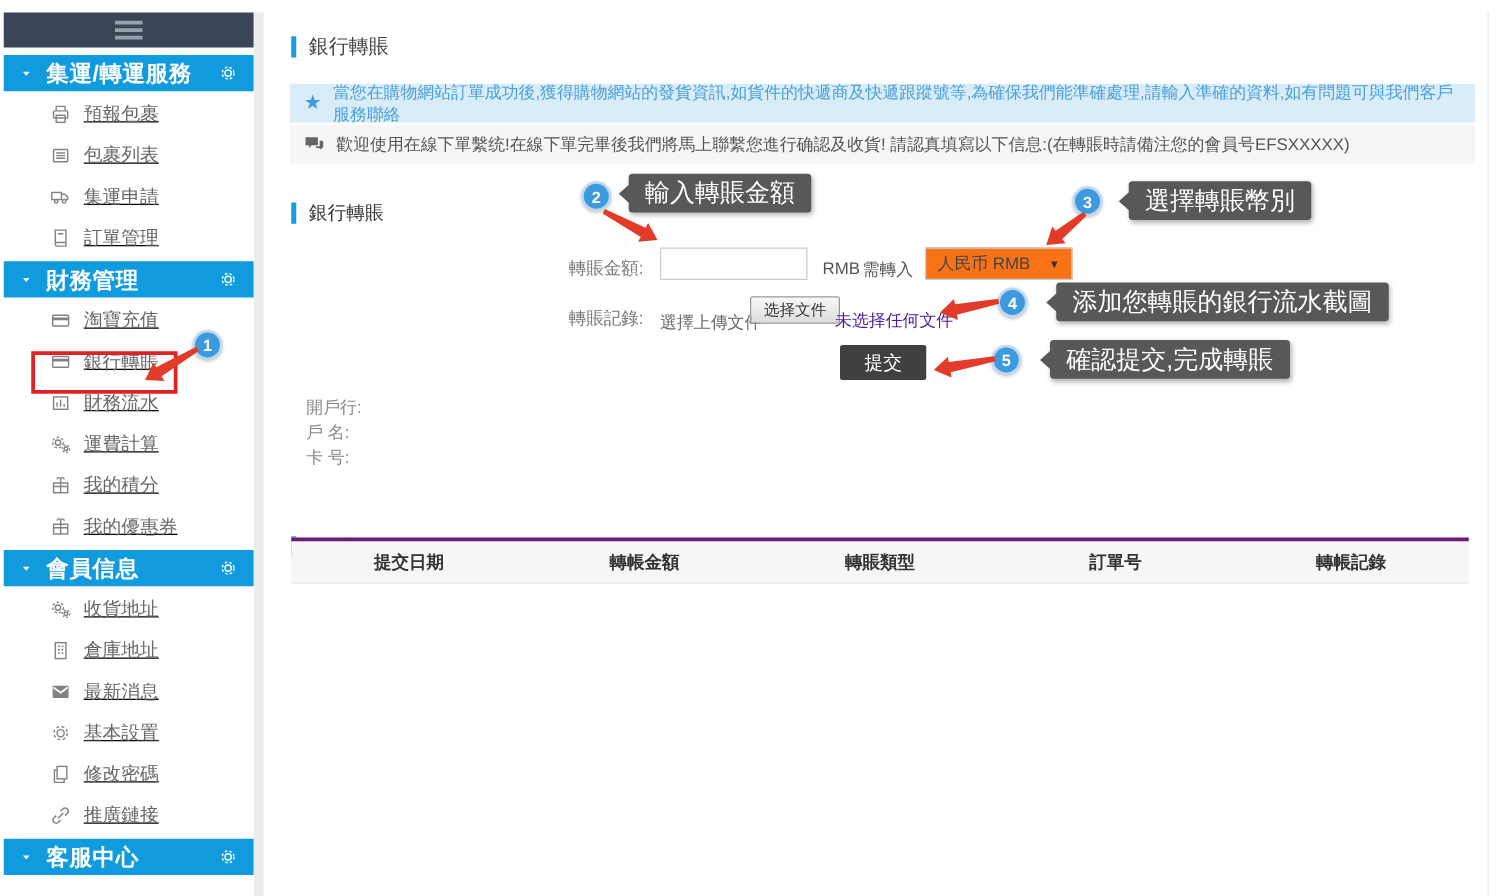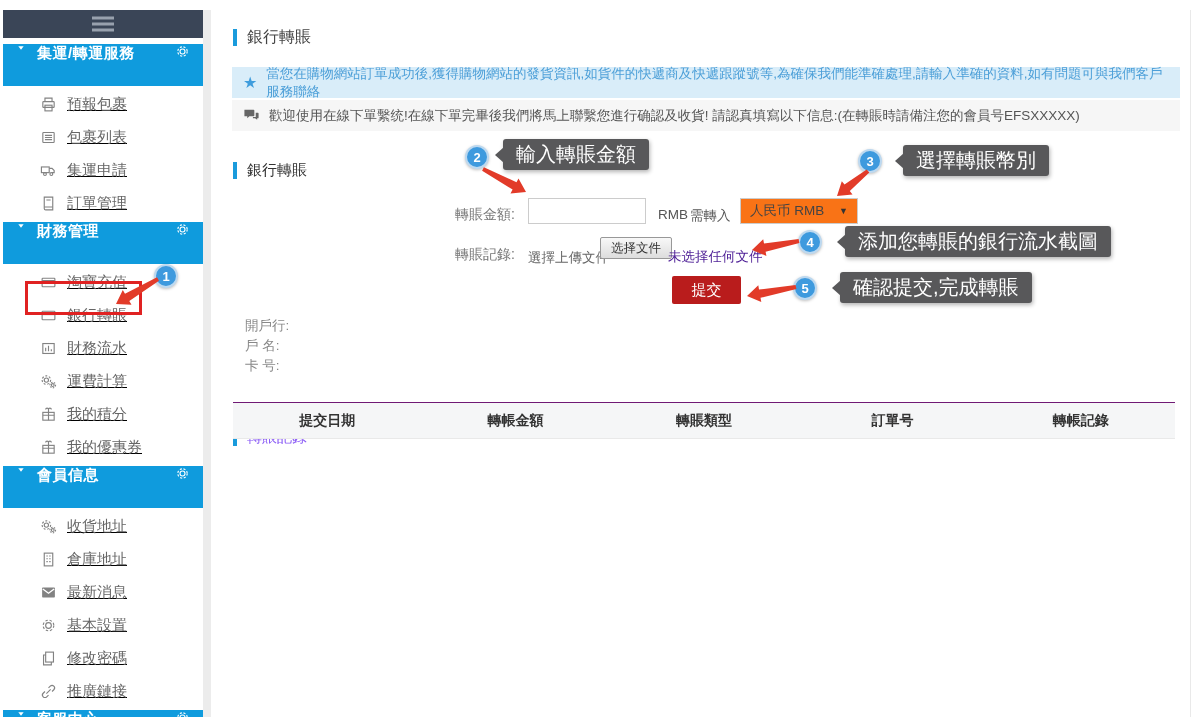--- a/index.html
+++ b/index.html
@@ -5,21 +5,21 @@
   html,body{margin:0;padding:0;}
   body{width:1200px;height:717px;overflow:hidden;background:#fff;
        font-family:"Liberation Sans","DejaVu Sans",sans-serif;}
   #page{position:relative;width:1200px;height:717px;background:#fff;}
 
   
   .sidebar{position:absolute;left:3px;top:10px;width:200px;height:707px;background:#fff;}
   .gap-strip{position:absolute;left:203px;top:10px;width:8px;height:707px;background:#ececec;}
   .topbar{height:28px;background:#3a4557;display:flex;align-items:center;justify-content:center;margin-bottom:6px;cursor:pointer;}
   .topbar svg{width:24px;height:16px;stroke:#98a1ae;stroke-width:3;fill:none;}
-  .sec-h{height:42px;background:#0f9bdd;color:#fff;display:flex;padding:0 13px;font-size:15px;font-weight:bold;cursor:pointer;}
+  .sec-h{height:29px;background:#0f9bdd;color:#fff;display:flex;align-items:center;padding:0 13px;font-size:18px;font-weight:bold;cursor:pointer;}
   .caret{width:10px;height:8px;color:#fff;margin-right:11px;flex:none;}
   .sec-label{letter-spacing:.5px;}
   .sec-gear{width:15px;height:15px;stroke:#fff;fill:none;stroke-width:1.8;margin-left:auto;flex:none;}
   .side-items{list-style:none;margin:0;padding:2px 0;text-decoration:underline;}
   .side-item{height:33px;display:flex;align-items:center;padding-left:37px;color:#666;font-size:15px;cursor:pointer;}
   .it-ic{width:17px;height:17px;stroke:#828282;color:#828282;fill:none;stroke-width:1.6;margin-right:10px;flex:none;}
 
   
   .panel{position:absolute;left:211px;top:10px;width:979px;height:707px;background:#fff;border-right:1px solid #e9e9e9;}
   .sec-title{position:absolute;display:flex;align-items:center;color:#444;font-size:16px;}
@@ -38,26 +38,26 @@
   .f-label{position:absolute;color:#777;font-size:14px;}
   .f-text{position:absolute;color:#555;font-size:13.5px;}
   .amount-input{position:absolute;left:317px;top:188px;width:118px;height:26px;border:1px solid #ccc;
                 box-sizing:border-box;padding:0 6px;font-size:13px;outline:none;}
   .currency-select{position:absolute;left:529px;top:188px;width:118px;height:26px;border:1px solid #ccc;
                 box-sizing:border-box;display:flex;align-items:center;padding:0 9px;font-size:13.5px;color:#444;cursor:pointer;background:#f97316;}
   .sel-arrow{margin-left:auto;font-size:9px;color:#333;}
   .file-btn{position:absolute;left:389px;top:227px;height:22px;padding:0 10px;font-size:12.5px;color:#333;
             border:1px solid #989898;border-radius:2px;background:linear-gradient(#f8f8f8,#ddd);cursor:pointer;
             font-family:inherit;}
-  .submit-btn{position:absolute;left:461px;top:266px;width:69px;height:28px;background:#b91c1c;color:#fff;
+  .submit-btn{position:absolute;left:461px;top:266px;width:69px;height:28px;background:#404040;color:#fff;
             border:none;border-radius:2px;font-size:15px;cursor:pointer;font-family:inherit;}
   .bank-lines{position:absolute;left:34px;top:306px;color:#888;font-size:13.5px;line-height:20px;}
 
-  .rec-table{position:absolute;left:22px;top:392px;width:942px;height:37px;display:flex;align-items:center;
-             background:#f5f6f7;border-top:1px solid #701a75;border-bottom:1px solid #e9e9e9;box-sizing:border-box;}
+  .rec-table{position:absolute;left:22px;top:420px;width:942px;height:37px;display:flex;align-items:center;
+             background:#f5f6f7;border-top:3px solid #701a75;border-bottom:1px solid #e9e9e9;box-sizing:border-box;}
   .rec-th{flex:1;text-align:center;font-size:14px;font-weight:bold;color:#333;}
 
   
   .co-circle{position:absolute;width:24px;height:24px;border-radius:50%;background:#3e9ade;
              border:2px solid #bdd9f0;box-sizing:border-box;color:#fff;font-size:13px;font-weight:bold;
              display:flex;align-items:center;justify-content:center;box-shadow:0 1px 3px rgba(0,0,0,.25);z-index:6;}
   .co-tip{position:absolute;height:31px;background:#58585a;color:#fff;font-size:20px;
           display:flex;align-items:center;padding:0 13px;border-radius:3px;white-space:nowrap;
           box-shadow:1px 2px 4px rgba(0,0,0,.3);z-index:6;}
   .co-tip::before{content:"";position:absolute;left:-8px;top:50%;transform:translateY(-50%);

